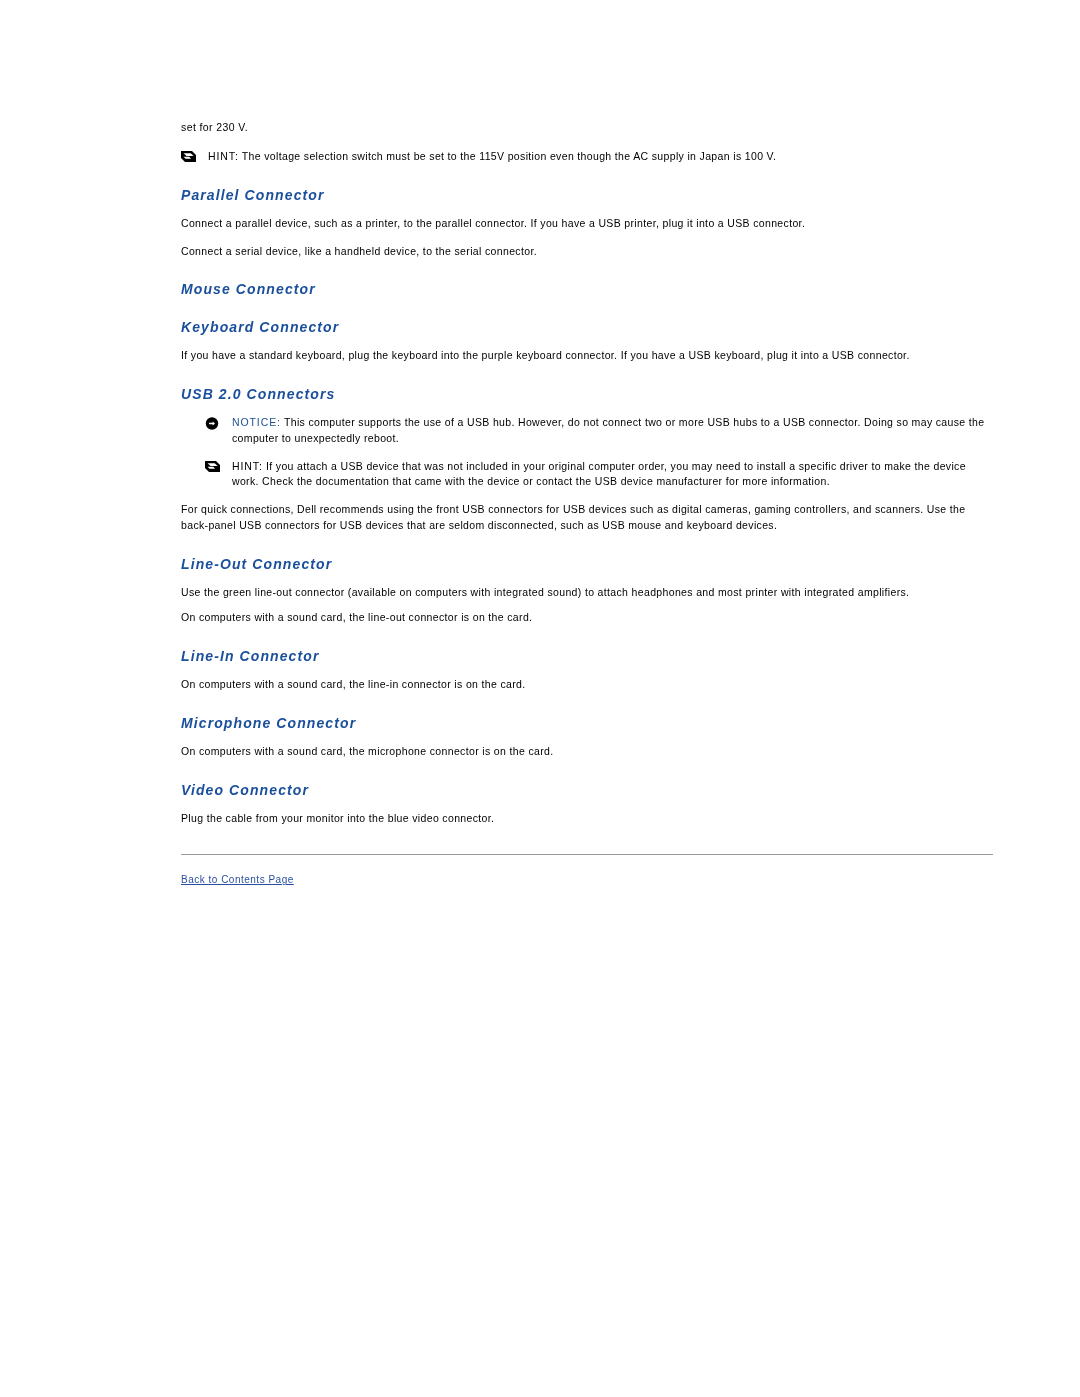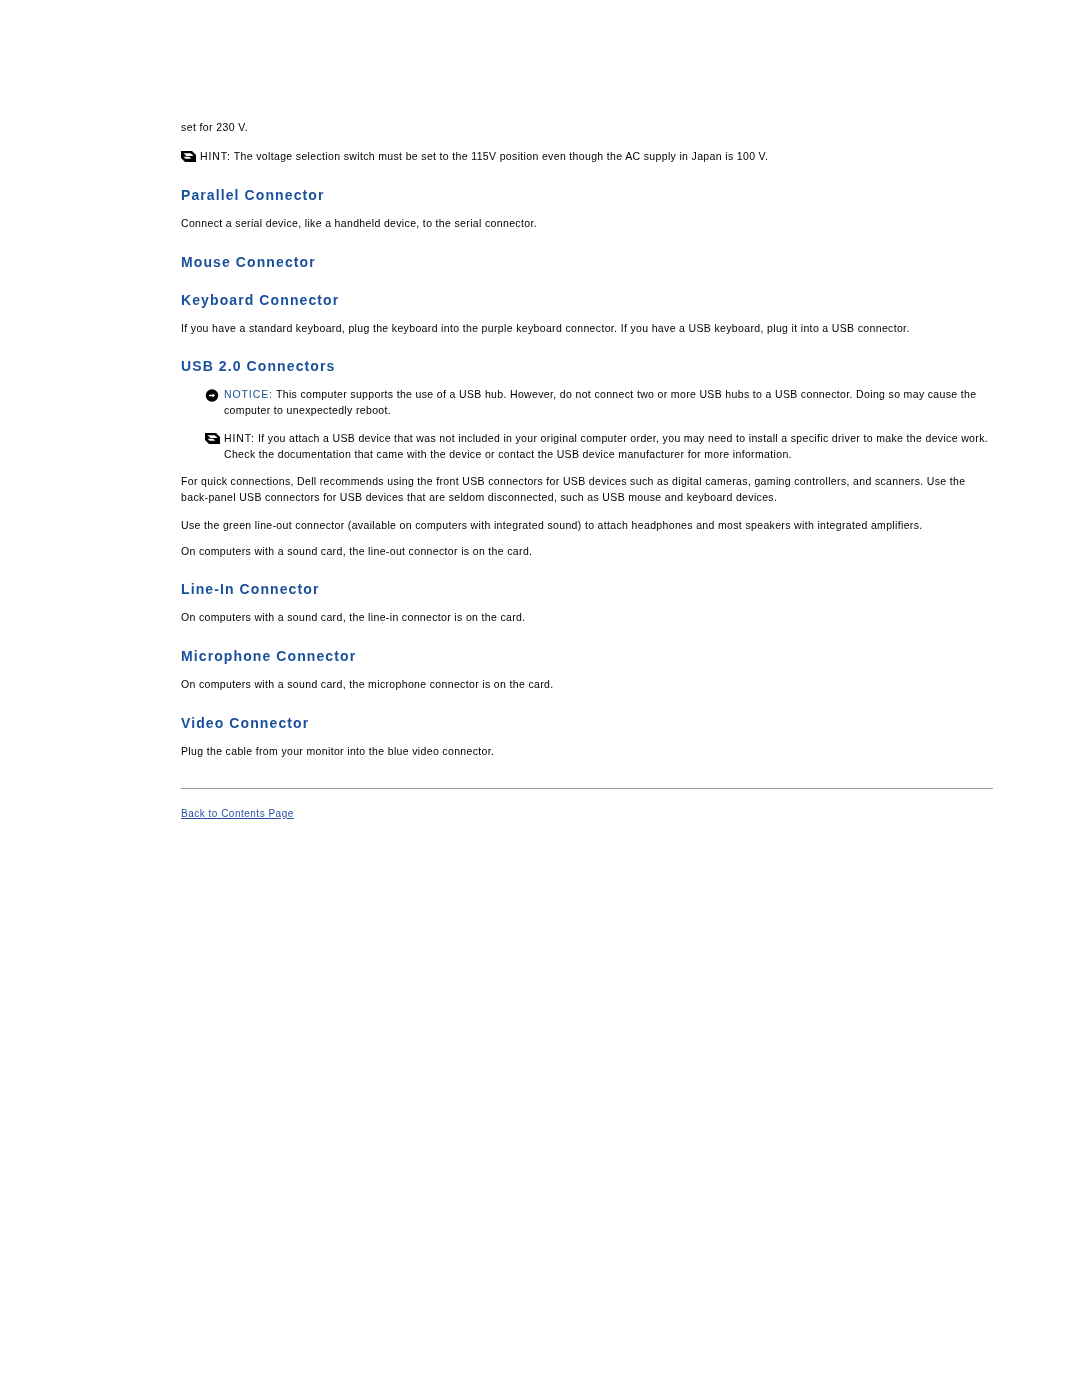--- a/index.html
+++ b/index.html
@@ -25,21 +25,21 @@
     font-size: 10.5px;
     letter-spacing: 0.4px;
     color: #000;
     margin: 0 0 14px 0;
     line-height: 1.45;
   }
   .note-row {
     display: flex;
     align-items: flex-start;
     margin: 0 0 12px 0;
-    gap: 4px;
+    gap: 12px;
   }
   .note-row.indent {
     margin-left: 24px;
     width: 788px;
   }
   .note-icon {
     flex: 0 0 auto;
     width: 15px;
     height: 13px;
     margin-top: 1px;
@@ -55,20 +55,21 @@
   }
   .note-label.notice {
     color: #1d4f91;
   }
   h2.section {
     color: #1a4f9c;
     font-size: 14px;
     font-weight: bold;
     letter-spacing: 1.1px;
     margin: 22px 0 13px 0;
+    font-style: italic;
   }
   p.body {
     font-size: 10.5px;
     line-height: 1.5;
     letter-spacing: 0.35px;
     margin: 0 0 12px 0;
     color: #000;
   }
   p.body.tight { margin-bottom: 10px; }
   hr.divider {
@@ -97,20 +98,21 @@
         <path d="M0 1 L11 1 L15 5 L15 12 L4 12 L0 8 Z" fill="#000000"></path>
         <path d="M2.5 3.2 L9.6 3.2 L12.6 6.1 L5.5 6.1 Z" fill="#ffffff"></path>
         <path d="M2.5 6.8 L8.2 6.8 L10.2 8.8 L4.6 8.8 Z" fill="#ffffff"></path>
       </svg>
     </span>
     <span class="note-text"><span class="note-label">HINT:</span><span> The voltage selection switch must be set to the 115V position even though the AC supply in Japan is 100 V.</span></span>
   </div>
 
   
   <h2 class="section">Parallel Connector</h2>
+  <p class="body">Connect a parallel device, such as a printer, to the parallel connector. If you have a USB printer, plug it into a USB connector.</p>
 
   
   <p class="body">Connect a serial device, like a handheld device, to the serial connector.</p>
 
   
   <h2 class="section">Mouse Connector</h2>
 
   
   <h2 class="section">Keyboard Connector</h2>
   <p class="body">If you have a standard keyboard, plug the keyboard into the purple keyboard connector. If you have a USB keyboard, plug it into a USB connector.</p>
@@ -136,21 +138,22 @@
         <path d="M2.5 3.2 L9.6 3.2 L12.6 6.1 L5.5 6.1 Z" fill="#ffffff"></path>
         <path d="M2.5 6.8 L8.2 6.8 L10.2 8.8 L4.6 8.8 Z" fill="#ffffff"></path>
       </svg>
     </span>
     <span class="note-text"><span class="note-label">HINT:</span><span> If you attach a USB device that was not included in your original computer order, you may need to install a specific driver to make the device work. Check the documentation that came with the device or contact the USB device manufacturer for more information.</span></span>
   </div>
 
   <p class="body">For quick connections, Dell recommends using the front USB connectors for USB devices such as digital cameras, gaming controllers, and scanners. Use the back-panel USB connectors for USB devices that are seldom disconnected, such as USB mouse and keyboard devices.</p>
 
   
-  <p class="body tight">Use the green line-out connector (available on computers with integrated sound) to attach headphones and most speakers with integrated amplifiers.</p>
+  <h2 class="section">Line-Out Connector</h2>
+  <p class="body tight">Use the green line-out connector (available on computers with integrated sound) to attach headphones and most printer with integrated amplifiers.</p>
   <p class="body">On computers with a sound card, the line-out connector is on the card.</p>
 
   
   <h2 class="section">Line-In Connector</h2>
   <p class="body">On computers with a sound card, the line-in connector is on the card.</p>
 
   
   <h2 class="section">Microphone Connector</h2>
   <p class="body">On computers with a sound card, the microphone connector is on the card.</p>
 

